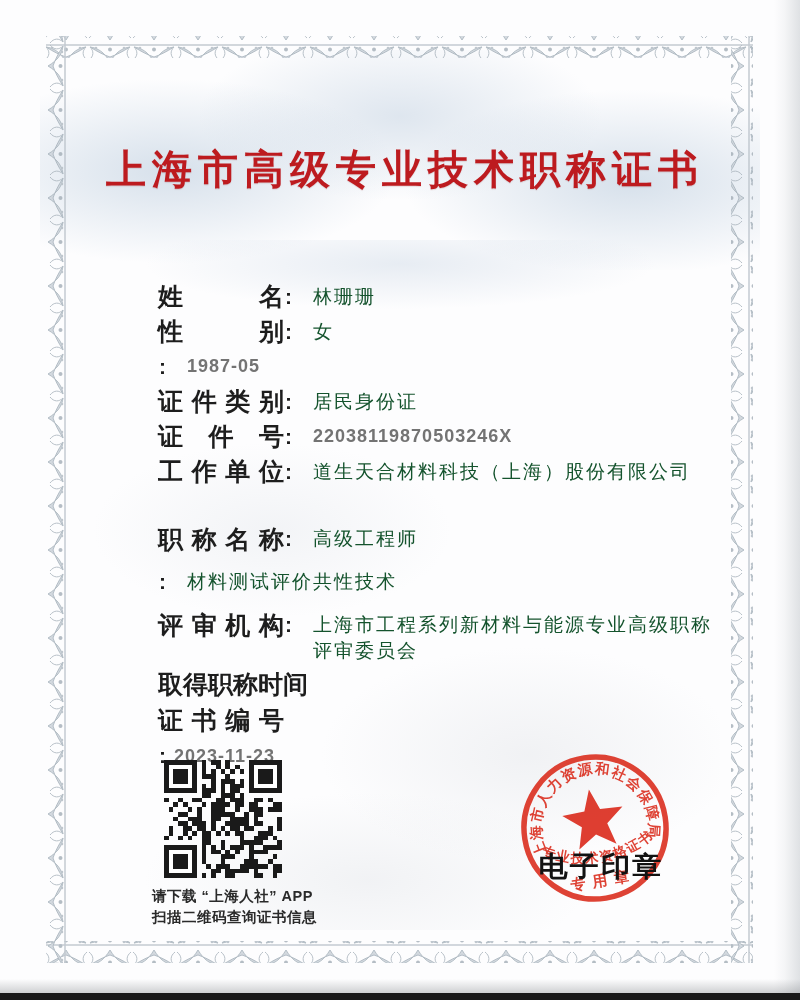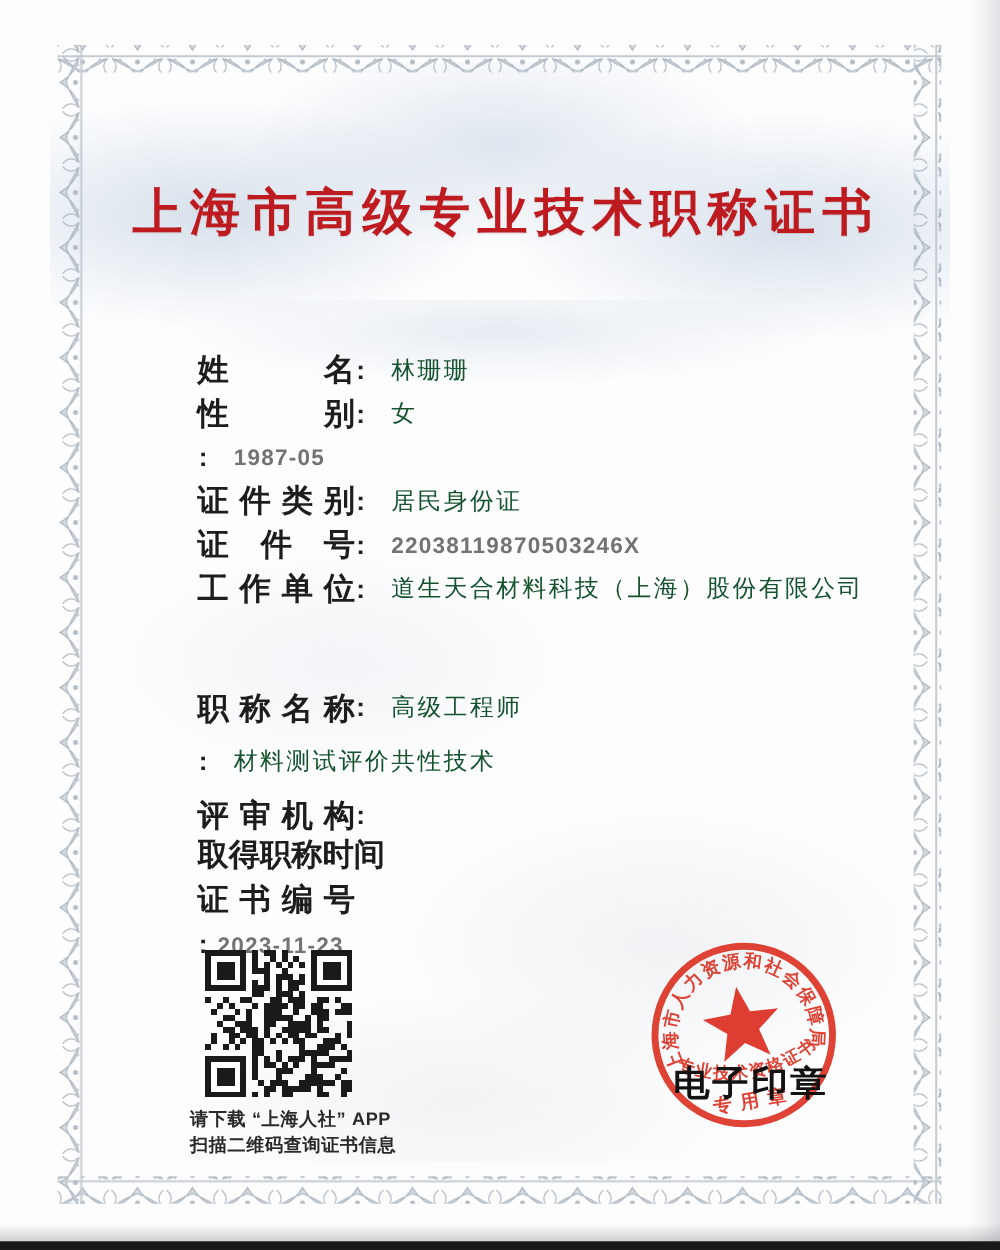--- a/index.html
+++ b/index.html
@@ -31,21 +31,21 @@
   .border-svg{position:absolute;left:0;top:0;}
 
   
   .cert-title{position:absolute;left:0;top:142px;width:704px;text-align:right;
               font-size:40px;font-weight:800;letter-spacing:6px;color:#bd1b1f;
               text-shadow:0 1px 1px rgba(120,30,30,.15);}
 
   
   .group{position:absolute;left:158px;}
   .g-basic{top:279px;}
-  .g-title{top:549px;}
+  .g-title{top:521px;}
   .g-issue{top:666px;}
   .row{display:flex;align-items:flex-start;line-height:35px;}
   .g-basic .row{height:35px;}
   .g-title .row{margin-bottom:12px;line-height:26px;padding-top:5px;}
   .g-issue .row{height:36px;line-height:36px;flex-direction:column;}
   .lbl{display:inline-block;width:126px;font-size:25px;font-weight:700;color:#1d1d1d;
        text-align:justify;text-align-last:justify;white-space:nowrap;}
   .colon{font-size:21px;font-weight:700;color:#1d1d1d;margin-left:1px;width:12px;}
   .val{margin-left:16px;}
   .val-kai{font-family:"Liberation Serif","DejaVu Serif",serif;font-size:19px;color:#14532d;letter-spacing:2px;}
@@ -143,20 +143,21 @@
         <span class="colon">:</span>
       <span class="val val-kai">高级工程师</span>
     </div>
     <div class="row">
         <span class="colon">:</span>
       <span class="val val-kai">材料测试评价共性技术</span>
     </div>
     <div class="row">
       <span class="lbl">评审机构</span>
         <span class="colon">:</span>
+      <span class="val val-kai val-wrap">上海市工程系列新材料与能源专业高级职称评审委员会</span>
     </div>
   </div>
 
   <div class="group g-issue">
     <div class="row">
       <span class="lbl">取得职称时间</span>
         <span class="colon">:</span>
       <span class="val val-num">2023-11-23</span>
     </div>
     <div class="row">

